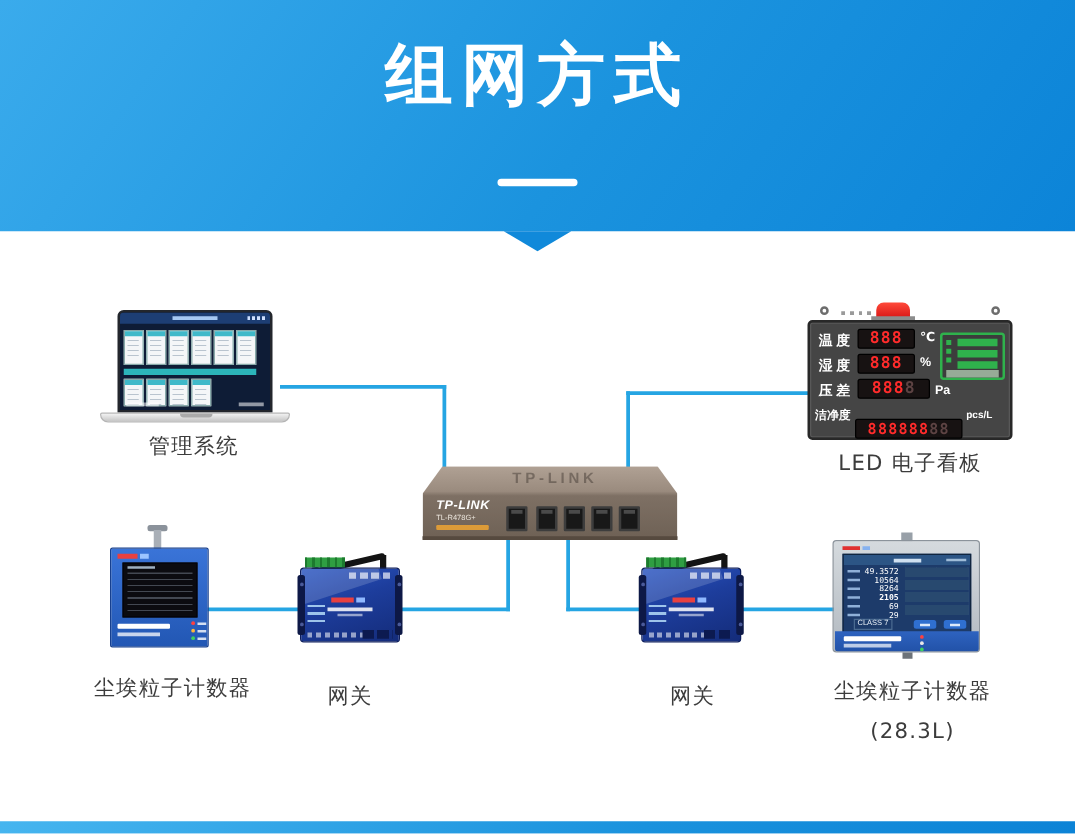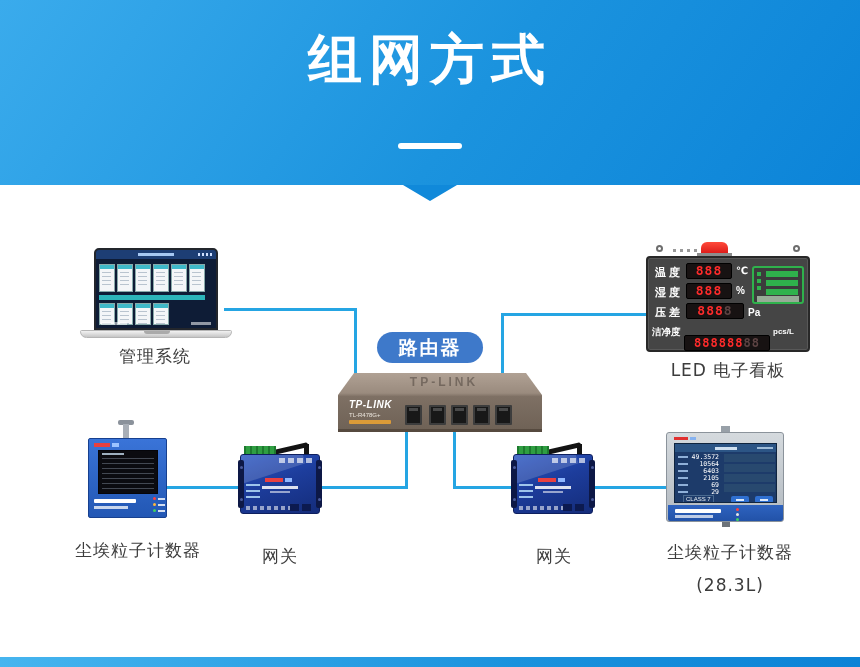--- a/index.html
+++ b/index.html
@@ -123,21 +123,21 @@
         background:repeating-linear-gradient(90deg,#0c1a50 0 9px,transparent 9px 12px);}
   .gw-ear{position:absolute;top:22px;width:6px;height:48px;background:#0d1846;border-radius:2px;z-index:2;}
   .gw-ear i{position:absolute;left:1.5px;width:3px;height:3px;border-radius:50%;background:#4a5a9a;}
   
   .cl{position:absolute;left:666px;top:424px;width:120px;height:104px;z-index:5;}
   .cl-stub-t{position:absolute;left:55px;top:2px;width:9px;height:7px;background:#98a0a8;}
   .cl-frame{position:absolute;left:0;top:8px;width:118px;height:90px;border:1px solid #8b939b;border-radius:3px;
         box-sizing:border-box;background:linear-gradient(180deg,#d5dade,#b2b9c0);}
   .cl-logo-r{position:absolute;left:7px;top:4px;width:14px;height:3px;background:#e03030;}
   .cl-logo-b{position:absolute;left:23px;top:4px;width:6px;height:3px;background:#86b2f0;}
-  .cl-screen{position:absolute;left:7px;top:10px;width:103px;height:60px;background:#1d3b6a;border:1px solid #10253f;box-sizing:border-box;overflow:hidden;}
+  .cl-screen{position:absolute;left:7px;top:10px;width:103px;height:77px;background:#1d3b6a;border:1px solid #10253f;box-sizing:border-box;overflow:hidden;}
   .cl-head{position:absolute;left:0;top:0;width:100%;height:8px;background:#2c5585;}
   .cl-head::before{content:"";position:absolute;left:40px;top:3px;width:22px;height:2.5px;background:#cfe0f0;}
   .cl-head::after{content:"";position:absolute;right:3px;top:3px;width:16px;height:2px;background:#9fbcd8;}
   .cl-vrow{position:absolute;left:2px;width:42px;height:7px;}
   .cl-vrow .lab{position:absolute;left:1px;top:2px;width:10px;height:2px;background:#8fb0d8;}
   .cl-vrow .val{position:absolute;right:0;top:0;width:30px;color:#ffffff;font-size:6.5px;line-height:7px;
         text-align:right;font-family:"DejaVu Sans Mono",monospace;}
   .cl-grid{position:absolute;left:49px;top:10px;width:51px;height:38px;
         background:repeating-linear-gradient(180deg,#28496f 0 8px,#1d3b6a 8px 10px),
                    repeating-linear-gradient(90deg,rgba(255,255,255,.12) 0 1px,transparent 1px 25px);}
@@ -170,21 +170,20 @@
 
   <div class="line" style="left:224px;top:308px;width:133px;height:3px;"></div>
   <div class="line" style="left:354px;top:308px;width:3px;height:70px;"></div>
   <div class="line" style="left:501px;top:313px;width:3px;height:65px;"></div>
   <div class="line" style="left:501px;top:313px;width:149px;height:3px;"></div>
   <div class="line" style="left:405px;top:425px;width:3px;height:64px;"></div>
   <div class="line" style="left:166px;top:486px;width:242px;height:3px;"></div>
   <div class="line" style="left:453px;top:425px;width:3px;height:64px;"></div>
   <div class="line" style="left:453px;top:486px;width:219px;height:3px;"></div>
 
-  <div class="pill">路由器</div>
 
   <div class="router">
     <div class="router-body"></div>
     <div class="router-emboss">TP-LINK</div>
     <div class="router-brand">TP-LINK</div>
     <div class="router-model">TL-R478G+</div>
     <div class="router-accent"></div>
     <div class="port" style="left:67px;"></div>
     <div class="port" style="left:91px;"></div>
     <div class="port" style="left:113px;"></div>
@@ -324,23 +323,23 @@
         <div class="cl-vrow" style="top:10px;">
             <i class="lab"></i>
             <span class="val">49.3572</span>
           </div>
         <div class="cl-vrow" style="top:17px;">
             <i class="lab"></i>
             <span class="val">10564</span>
           </div>
         <div class="cl-vrow" style="top:24px;">
             <i class="lab"></i>
-            <span class="val">6403</span>
-          </div>
-        <div class="cl-vrow" style="top:31px;">
+            <span class="val">8264</span>
+          </div>
+        <div class="cl-vrow" style="top:31px;font-weight:bold;">
             <i class="lab"></i>
             <span class="val">2105</span>
           </div>
         <div class="cl-vrow" style="top:38px;">
             <i class="lab"></i>
             <span class="val">69</span>
           </div>
         <div class="cl-vrow" style="top:45px;">
             <i class="lab"></i>
             <span class="val">29</span>

